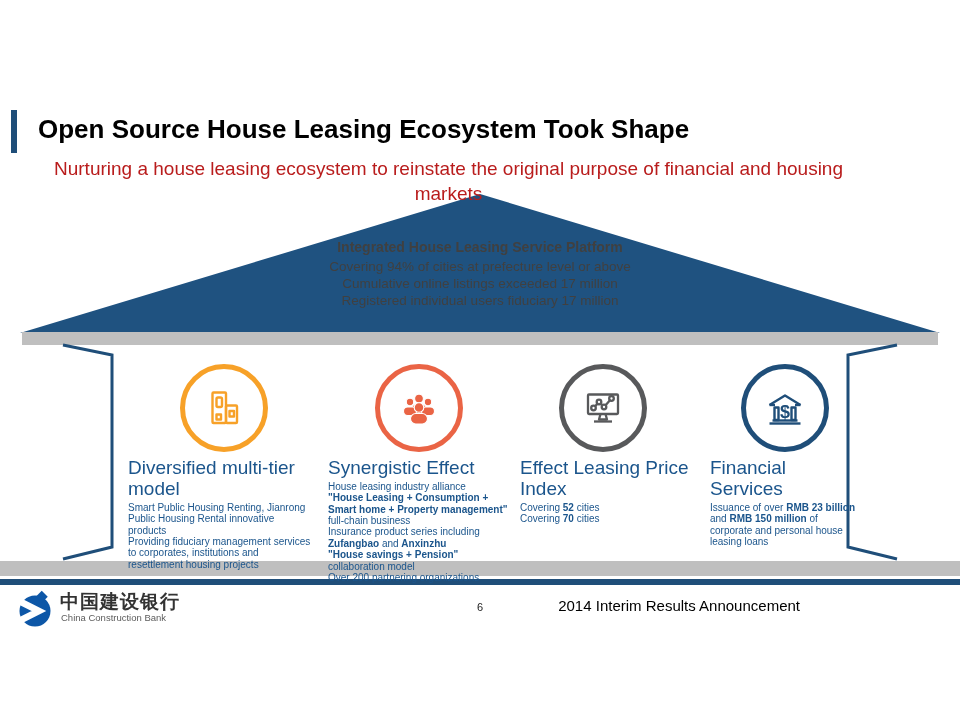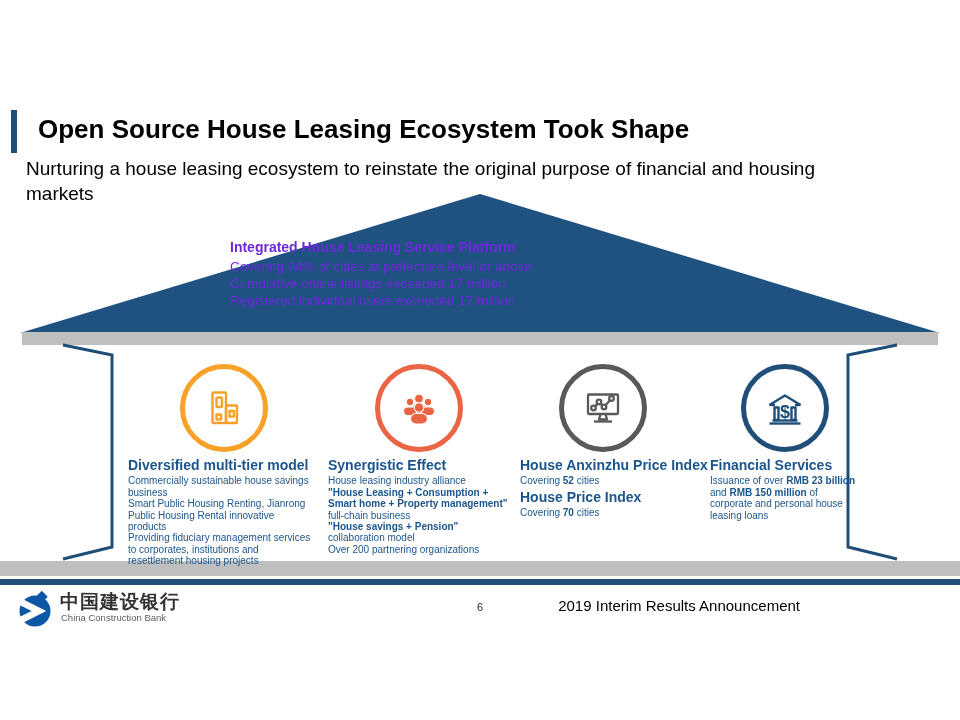--- a/index.html
+++ b/index.html
@@ -6,40 +6,40 @@
   body{
     width:960px;height:720px;position:relative;overflow:hidden;
     background:#ffffff;
     font-family:"Liberation Sans", sans-serif;
     -webkit-font-smoothing:antialiased;
   }
   .abs{position:absolute;}
   
   #title-bar{left:11px;top:110px;width:6px;height:43px;}
   #slide-title{left:26px;top:114px;font-size:26px;font-weight:bold;color:#000;white-space:nowrap;margin-left:12px;}
-  #slide-subtitle{left:26px;top:156px;width:845px;font-size:19px;color:#000000;line-height:1.32;}
+  #slide-subtitle{left:26px;top:156px;width:845px;font-size:19px;color:#b91c1c;line-height:1.32;text-align:center;}
   
   #house-svg{left:0;top:0;width:960px;height:720px;z-index:0;}
   
-  #roof-text{left:230px;top:239px;width:500px;color:#6d28d9;z-index:2;}
+  #roof-text{left:230px;top:239px;width:500px;text-align:center;color:#404040;z-index:2;}
   #roof-title{font-size:14px;font-weight:bold;margin-bottom:3px;}
   #roof-lines .rl{font-size:13.5px;line-height:17px;}
   #roof-lines .b{font-weight:normal;}
   
   .pillar-col{z-index:2;}
   .circle{
     position:absolute;top:364px;width:78px;height:78px;border-radius:50%;
     border:5px solid currentColor;background:#fff;
     display:flex;align-items:center;justify-content:center;
   }
   .icon{width:48px;height:48px;display:block;}
   .icon-stroke{stroke:currentColor;fill:none;}
   .icon-fill{fill:currentColor;stroke:none;}
   .col-text{position:absolute;top:458px;}
-  .col-heading{font-size:14px;font-weight:bold;margin:0 0 2px 0;line-height:1.1;}
+  .col-heading{font-size:19px;font-weight:normal;margin:0 0 2px 0;line-height:1.1;}
   .col-body .rl{font-size:10px;line-height:1.14;}
   .col-body .b{font-weight:bold;}
   .col-heading.second{margin-top:3px;}
   
   #col-1 .circle{left:180px;} #col-1 .col-text{left:128px;width:186px;}
   #col-2 .circle{left:375px;} #col-2 .col-text{left:328px;width:188px;}
   #col-3 .circle{left:559px;} #col-3 .col-text{left:520px;width:190px;}
   #col-4 .circle{left:741px;} #col-4 .col-text{left:710px;width:152px;}
   
   #footer{left:0;top:586px;width:828px;height:134px;z-index:2;}
@@ -63,38 +63,37 @@
 
 <div id="title-bar" class="abs" style="background-color: rgb(31, 78, 121);"></div>
 <div id="slide-title" class="abs">Open Source House Leasing Ecosystem Took Shape</div>
 <div id="slide-subtitle" class="abs">Nurturing a house leasing ecosystem to reinstate the original purpose of financial and housing markets</div>
 
 <div id="roof-text" class="abs">
   <div id="roof-title">Integrated House Leasing Service Platform</div>
   <div id="roof-lines">
       <div class="rl"><span>Covering </span><span class="b">94%</span><span> of cities at prefecture level or above</span></div>
       <div class="rl"><span>Cumulative online listings exceeded </span><span class="b">17 million</span></div>
-      <div class="rl"><span>Registered individual users exceeded </span><span class="b">17 million</span></div>
+      <div class="rl"><span>Registered individual users fiduciary </span><span class="b">17 million</span></div>
     </div>
 </div>
 
 <div id="col-1" class="pillar-col">
   <div class="circle" style="color: rgb(247, 161, 40);">
     <svg class="icon icon-stroke" viewBox="0 0 48 48" stroke-width="2.4" stroke-linejoin="round">
       <rect x="12.5" y="8.5" width="13.5" height="30.5" rx="1"></rect>
       <rect x="26" y="21.5" width="11" height="17.5" rx="1"></rect>
       <rect x="16.5" y="13.5" width="5.5" height="9.5" rx="1.5"></rect>
       <rect x="16.5" y="30.5" width="4.5" height="5"></rect>
       <rect x="29.5" y="27" width="4.5" height="5.5"></rect>
     </svg>
   </div>
   <div class="col-text" style="color: rgb(27, 85, 140);">
     <div class="col-heading">Diversified multi-tier model</div>
     <div class="col-body">
-        <div class="rl"><span>Commercially sustainable house savings business</span></div>
         <div class="rl"><span>Smart Public Housing Renting, Jianrong Public Housing Rental innovative products</span></div>
         <div class="rl"><span>Providing fiduciary management services to corporates, institutions and resettlement housing projects</span></div>
       </div>
   </div>
 </div>
 
 <div id="col-2" class="pillar-col">
   <div class="circle" style="color: rgb(234, 100, 69);">
     <svg class="icon icon-fill" viewBox="0 0 48 48">
       <g stroke="#ffffff" stroke-width="1.1">
@@ -107,45 +106,45 @@
         <circle cx="24" cy="23.5" r="4.8"></circle>
         <rect x="15.5" y="29.5" width="17" height="10.5" rx="5.2"></rect>
       </g>
     </svg>
   </div>
   <div class="col-text" style="color: rgb(27, 85, 140);">
     <div class="col-heading">Synergistic Effect</div>
     <div class="col-body">
         <div class="rl"><span>House leasing industry alliance</span></div>
         <div class="rl"><span class="b">"House Leasing + Consumption + Smart home + Property management"</span><span> full-chain business</span></div>
+        <div class="rl"><span>Insurance product series including </span><span class="b">Zufangbao</span><span> and </span><span class="b">Anxinzhu</span></div>
         <div class="rl"><span class="b">"House savings + Pension"</span><span> collaboration model</span></div>
         <div class="rl"><span>Over 200 partnering organizations</span></div>
       </div>
   </div>
 </div>
 
 <div id="col-3" class="pillar-col">
   <div class="circle" style="color: rgb(88, 89, 91);">
     <svg class="icon icon-stroke" viewBox="0 0 48 48" stroke-width="2.3" stroke-linejoin="round">
       <rect x="9" y="10.5" width="30" height="19.5" rx="1"></rect>
       <polyline points="14.5,24 20,18 25,23 32.5,14.5"></polyline>
       <circle cx="14.5" cy="24" r="2.3" fill="#ffffff"></circle>
       <circle cx="20" cy="18" r="2.3" fill="#ffffff"></circle>
       <circle cx="25" cy="23" r="2.3" fill="#ffffff"></circle>
       <circle cx="32.5" cy="14.5" r="2.3" fill="#ffffff"></circle>
       <path d="M21.5,30 L20,35.5 L28,35.5 L26.5,30"></path>
       <line x1="15" y1="37.5" x2="33" y2="37.5"></line>
     </svg>
   </div>
   <div class="col-text" style="color: rgb(27, 85, 140);">
-    <div class="col-heading">House Anxinzhu Price Index</div>
+    <div class="col-heading">Effect Leasing Price Index</div>
     <div class="col-body">
         <div class="rl"><span>Covering </span><span class="b">52</span><span> cities</span></div>
       </div>
-    <div class="col-heading second">House Price Index</div>
     <div class="col-body">
         <div class="rl"><span>Covering </span><span class="b">70</span><span> cities</span></div>
       </div>
   </div>
 </div>
 
 <div id="col-4" class="pillar-col">
   <div class="circle" style="color: rgb(31, 78, 121);">
     <svg class="icon icon-stroke" viewBox="0 0 48 48" stroke-width="2.4" stroke-linejoin="round">
       <path d="M8.5,21 L24,11.5 L39.5,21"></path>
@@ -170,14 +169,14 @@
   <svg id="ccb-logo" viewBox="0 0 200 42" xmlns="http://www.w3.org/2000/svg">
     <g>
       <circle cx="19" cy="21" r="15.5" style="fill: rgb(13, 87, 167);"></circle>
       <polyline points="4,11.5 23,21 4,30.5" fill="none" stroke="#ffffff" stroke-width="6.5"></polyline>
       <rect x="21.5" y="2.5" width="8.5" height="8.5" transform="rotate(45 25.75 6.75)" style="fill: rgb(13, 87, 167);"></rect>
     </g>
   </svg>
   <div id="logo-cn">中国建设银行</div>
   <div id="logo-en">China Construction Bank</div>
   <div id="page-number">6</div>
-  <div id="footer-right">2019 Interim Results Announcement</div>
+  <div id="footer-right">2014 Interim Results Announcement</div>
 </div>
 
 </body></html>

